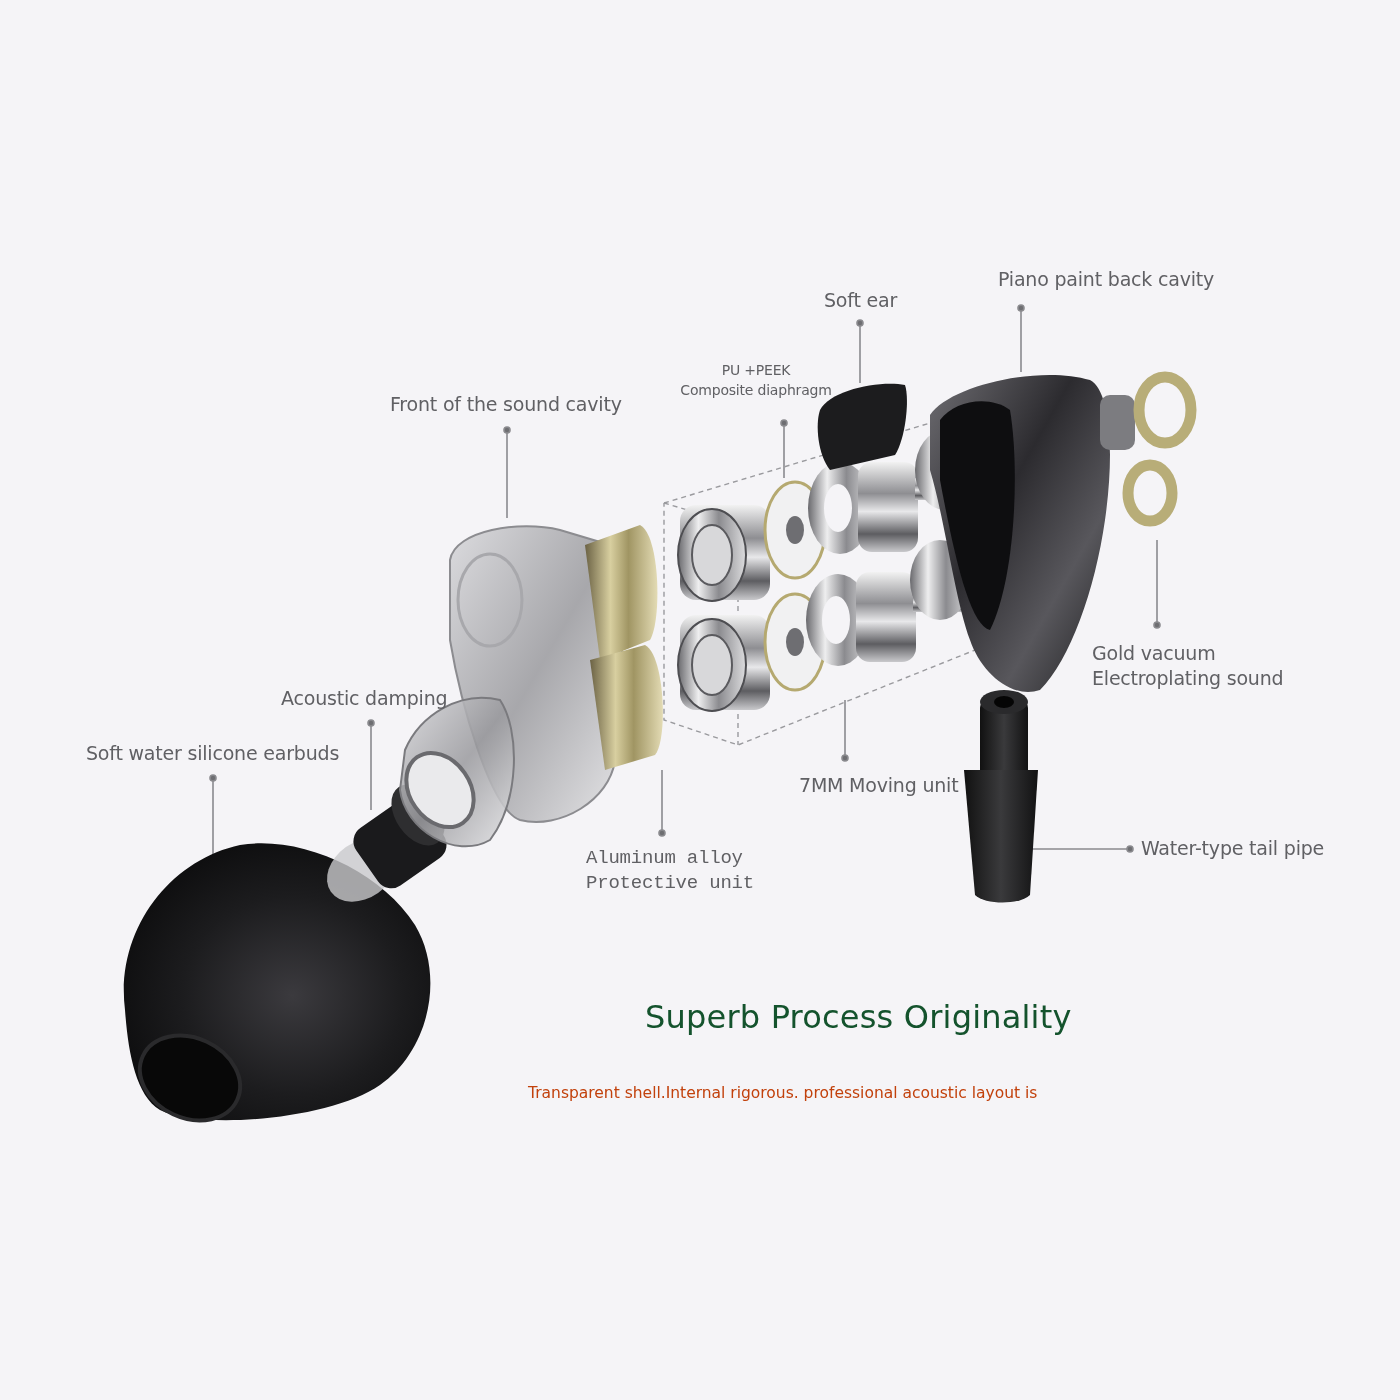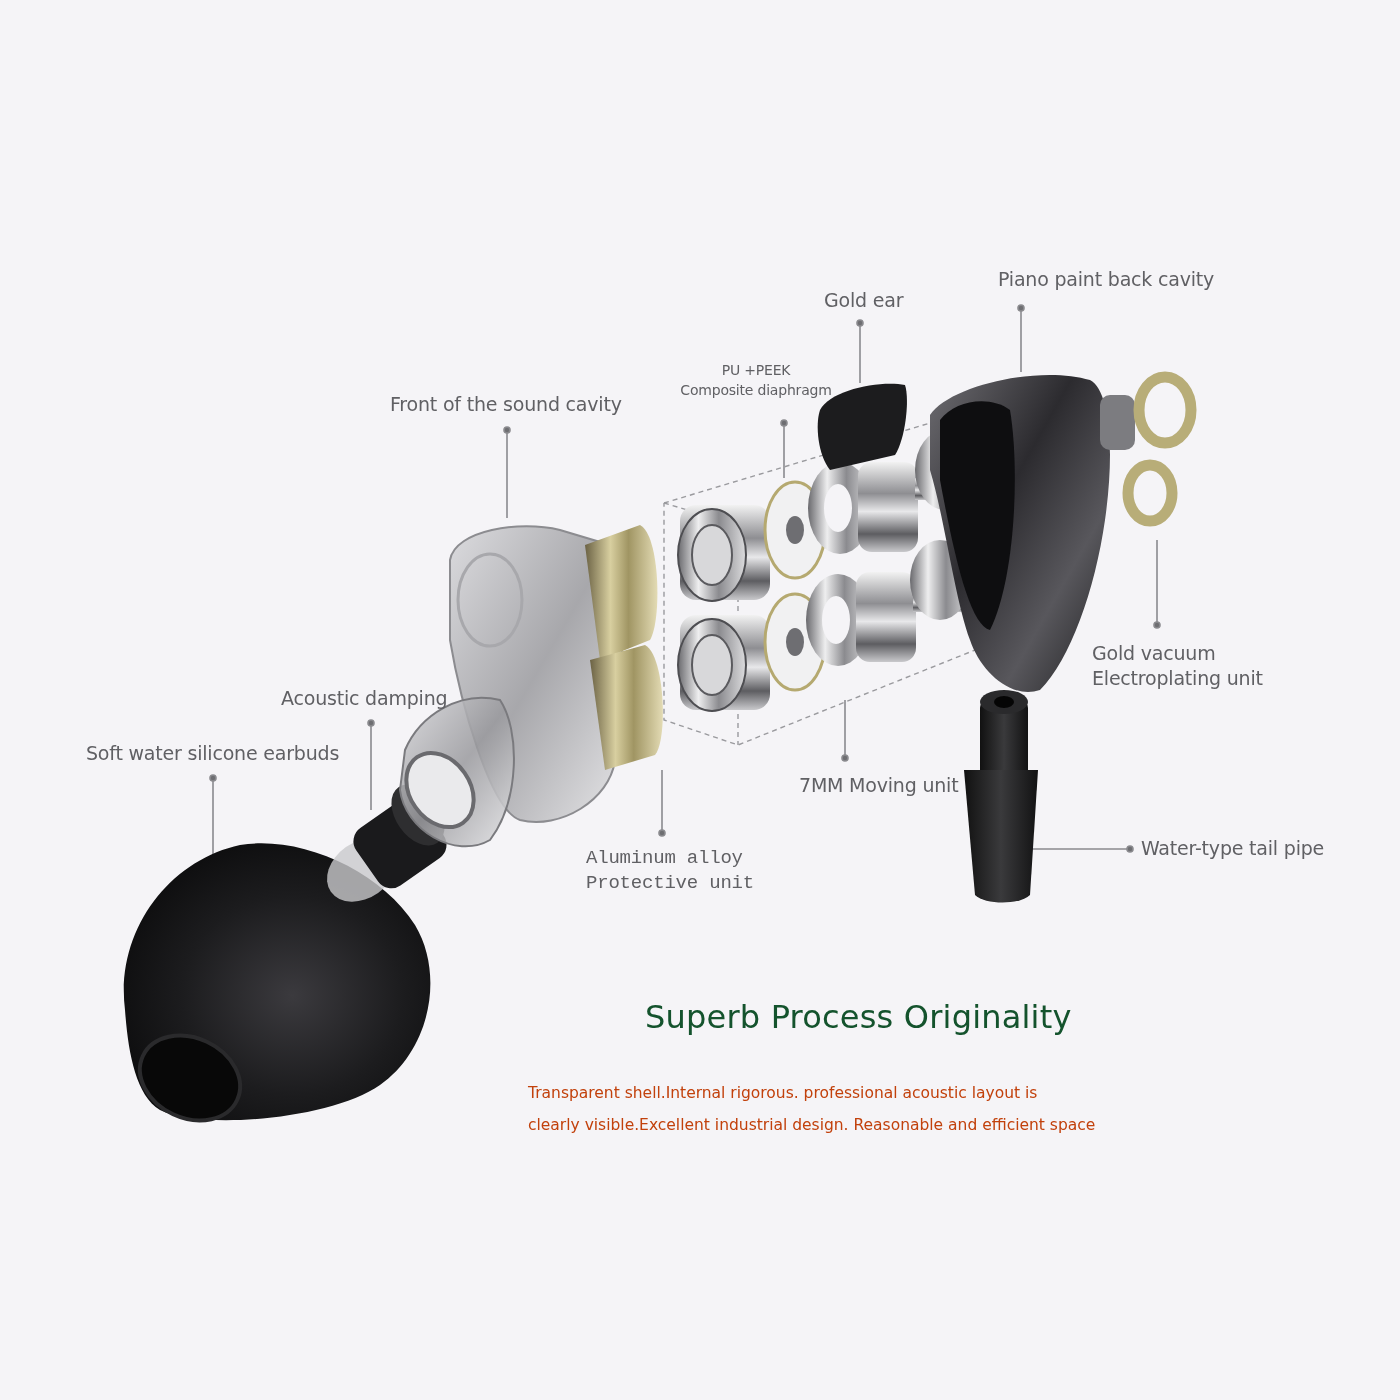--- a/index.html
+++ b/index.html
@@ -188,28 +188,28 @@
 </svg>
 
 <div class="label" style="left:390px; top:392px;">
   <span>Front of the sound cavity</span>
 </div>
 <div class="label small" style="left:676px; top:360px; text-align:center; width:160px;">
   <span class="line2">PU +PEEK</span>
   <span class="line2">Composite diaphragm</span>
 </div>
 <div class="label" style="left:824px; top:288px;">
-  <span>Gold ear</span>
+  <span>Soft ear</span>
 </div>
 <div class="label" style="left:962px; top:267px;margin-left:36px;">
   <span>Piano paint back cavity</span>
 </div>
 <div class="label" style="left:1092px; top:641px;">
   <span class="line2">Gold vacuum</span>
-  <span class="line2">Electroplating unit</span>
+  <span class="line2">Electroplating sound</span>
 </div>
 <div class="label" style="left:281px; top:686px;">
   <span>Acoustic damping</span>
 </div>
 <div class="label" style="left:86px; top:741px;">
   <span>Soft water silicone earbuds</span>
 </div>
 <div class="label" style="left:586px; top:846px;font-family:Liberation Mono, monospace;">
   <span class="line2">Aluminum alloy</span>
   <span class="line2">Protective unit</span>
@@ -217,14 +217,13 @@
 <div class="label" style="left:779px; top:773px;margin-left:20px;">
   <span>7MM Moving unit</span>
 </div>
 <div class="label" style="left:1141px; top:836px;">
   <span>Water-type tail pipe</span>
 </div>
 
 <div class="headline">Superb Process Originality</div>
 <div class="desc">
   <span>Transparent shell.Internal rigorous. professional acoustic layout is</span>
-  <span>clearly visible.Excellent industrial design.  Reasonable and efficient space</span>
 </div>
 
 </body></html>

